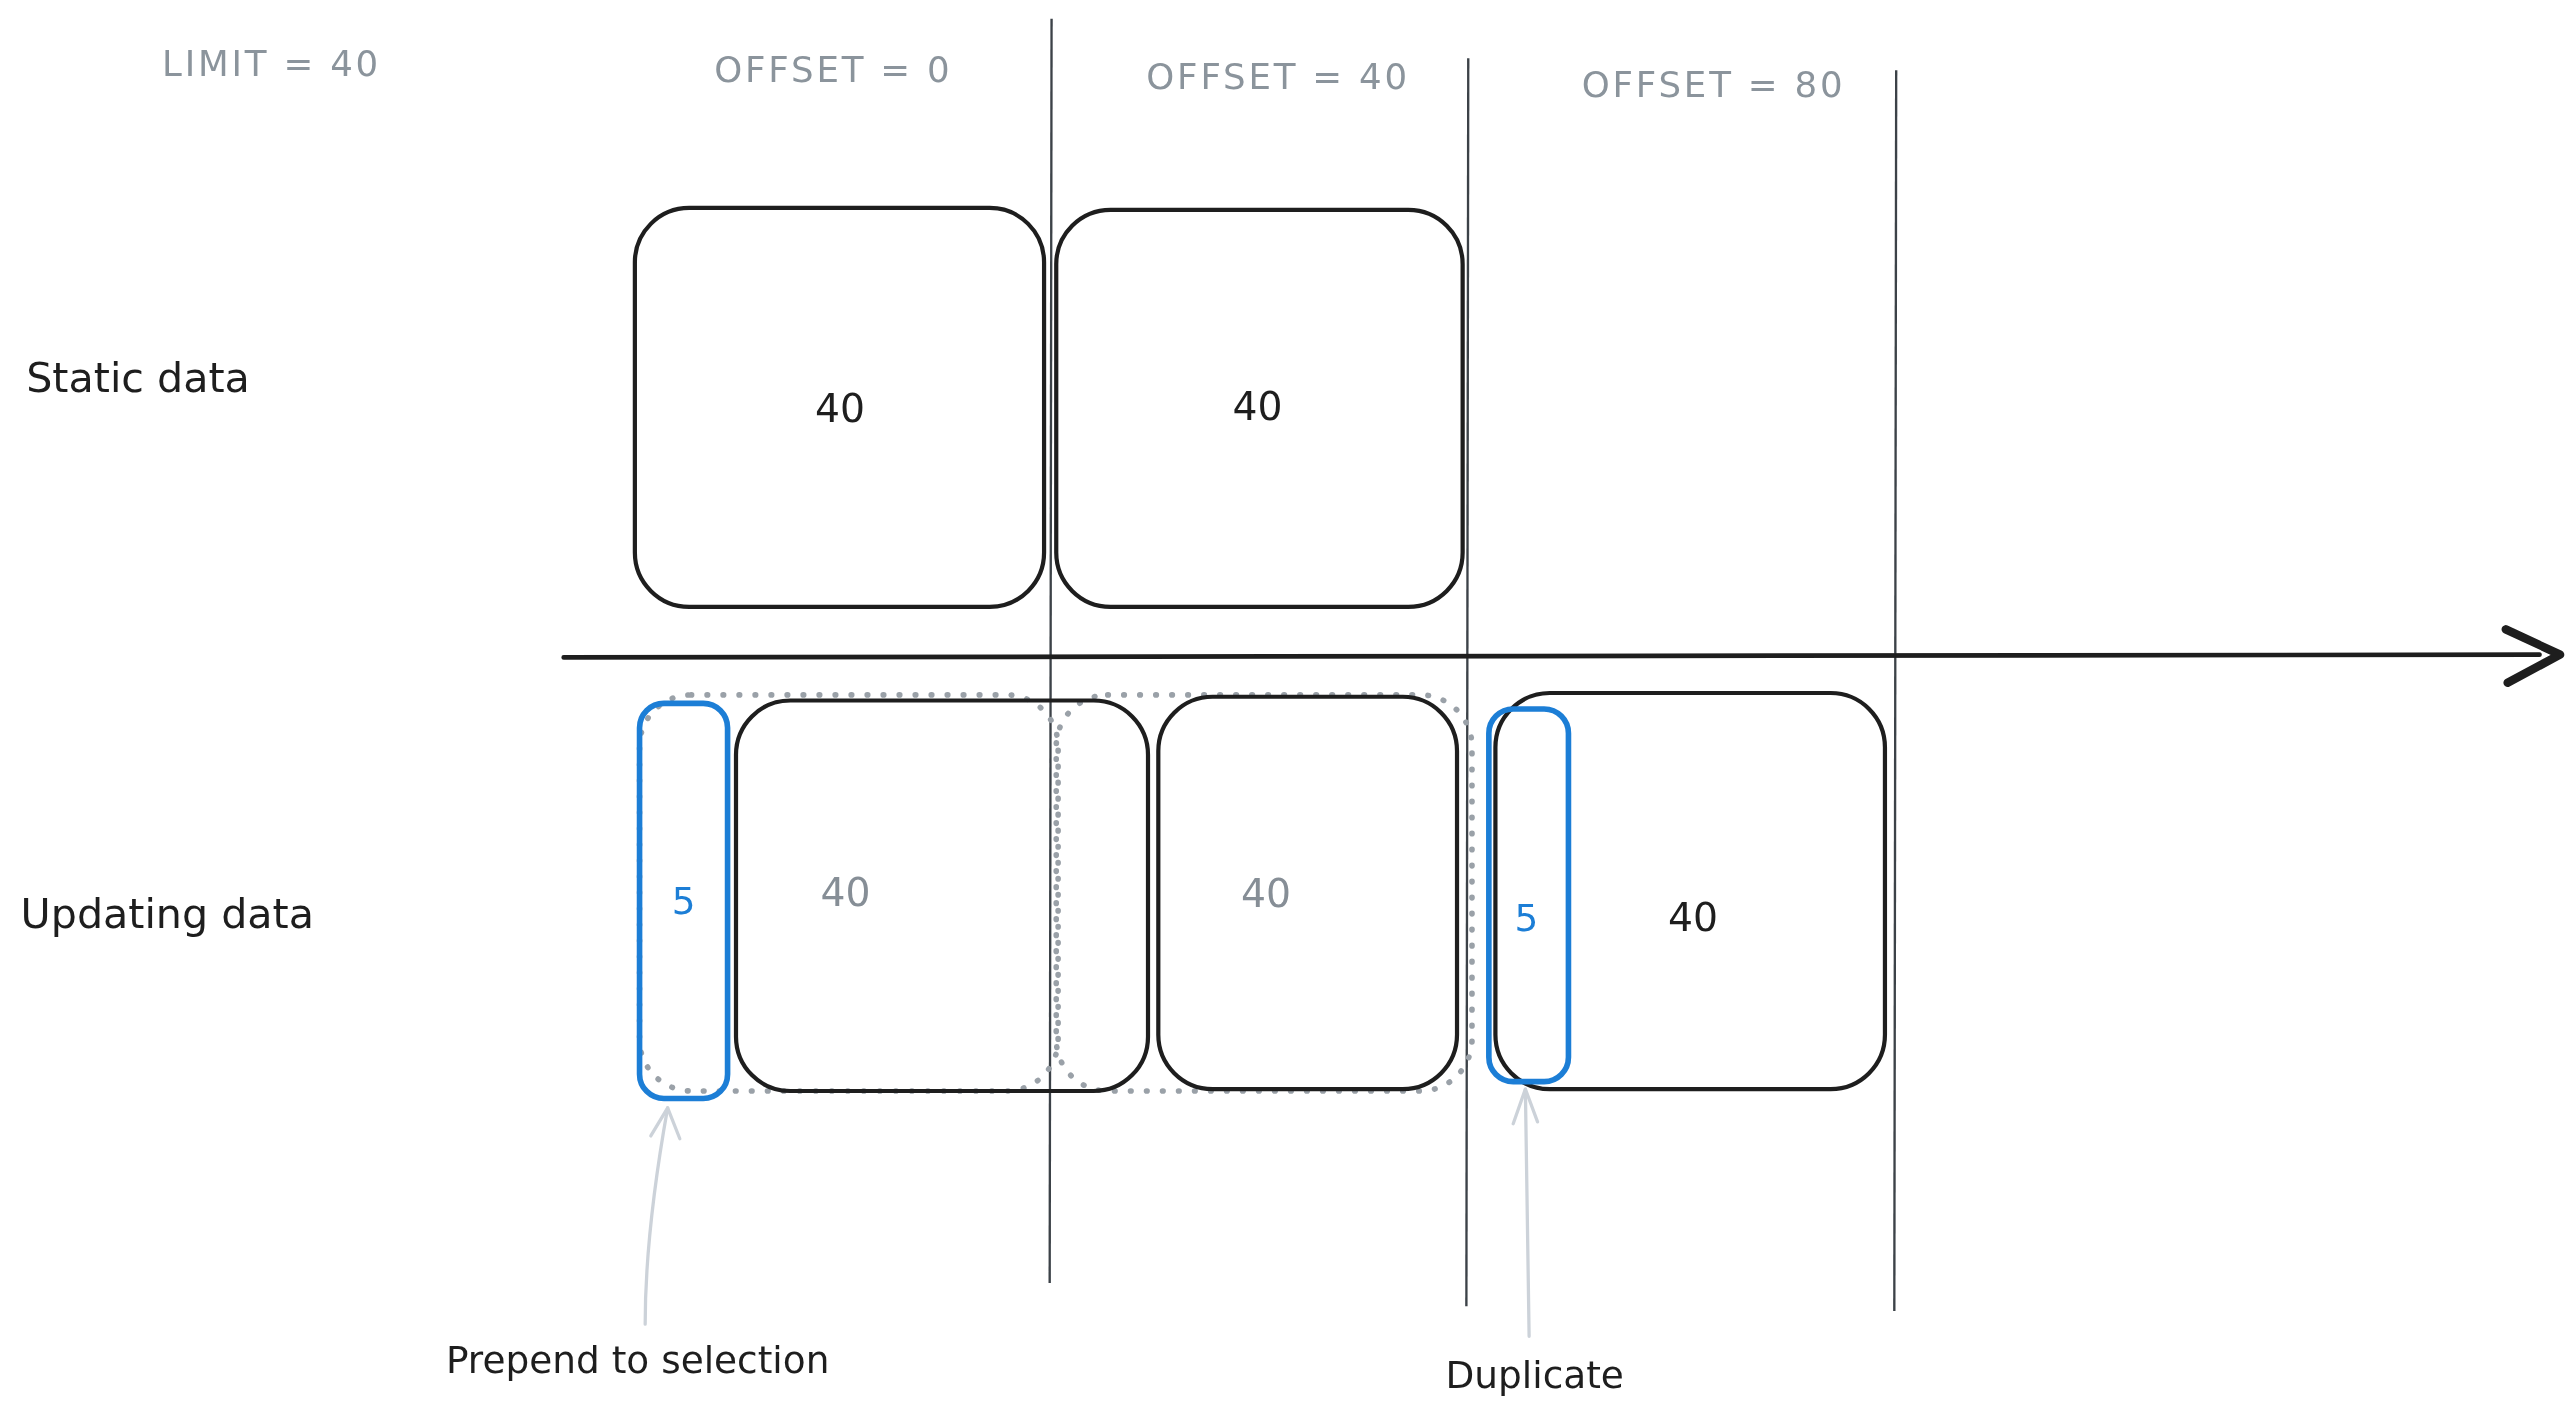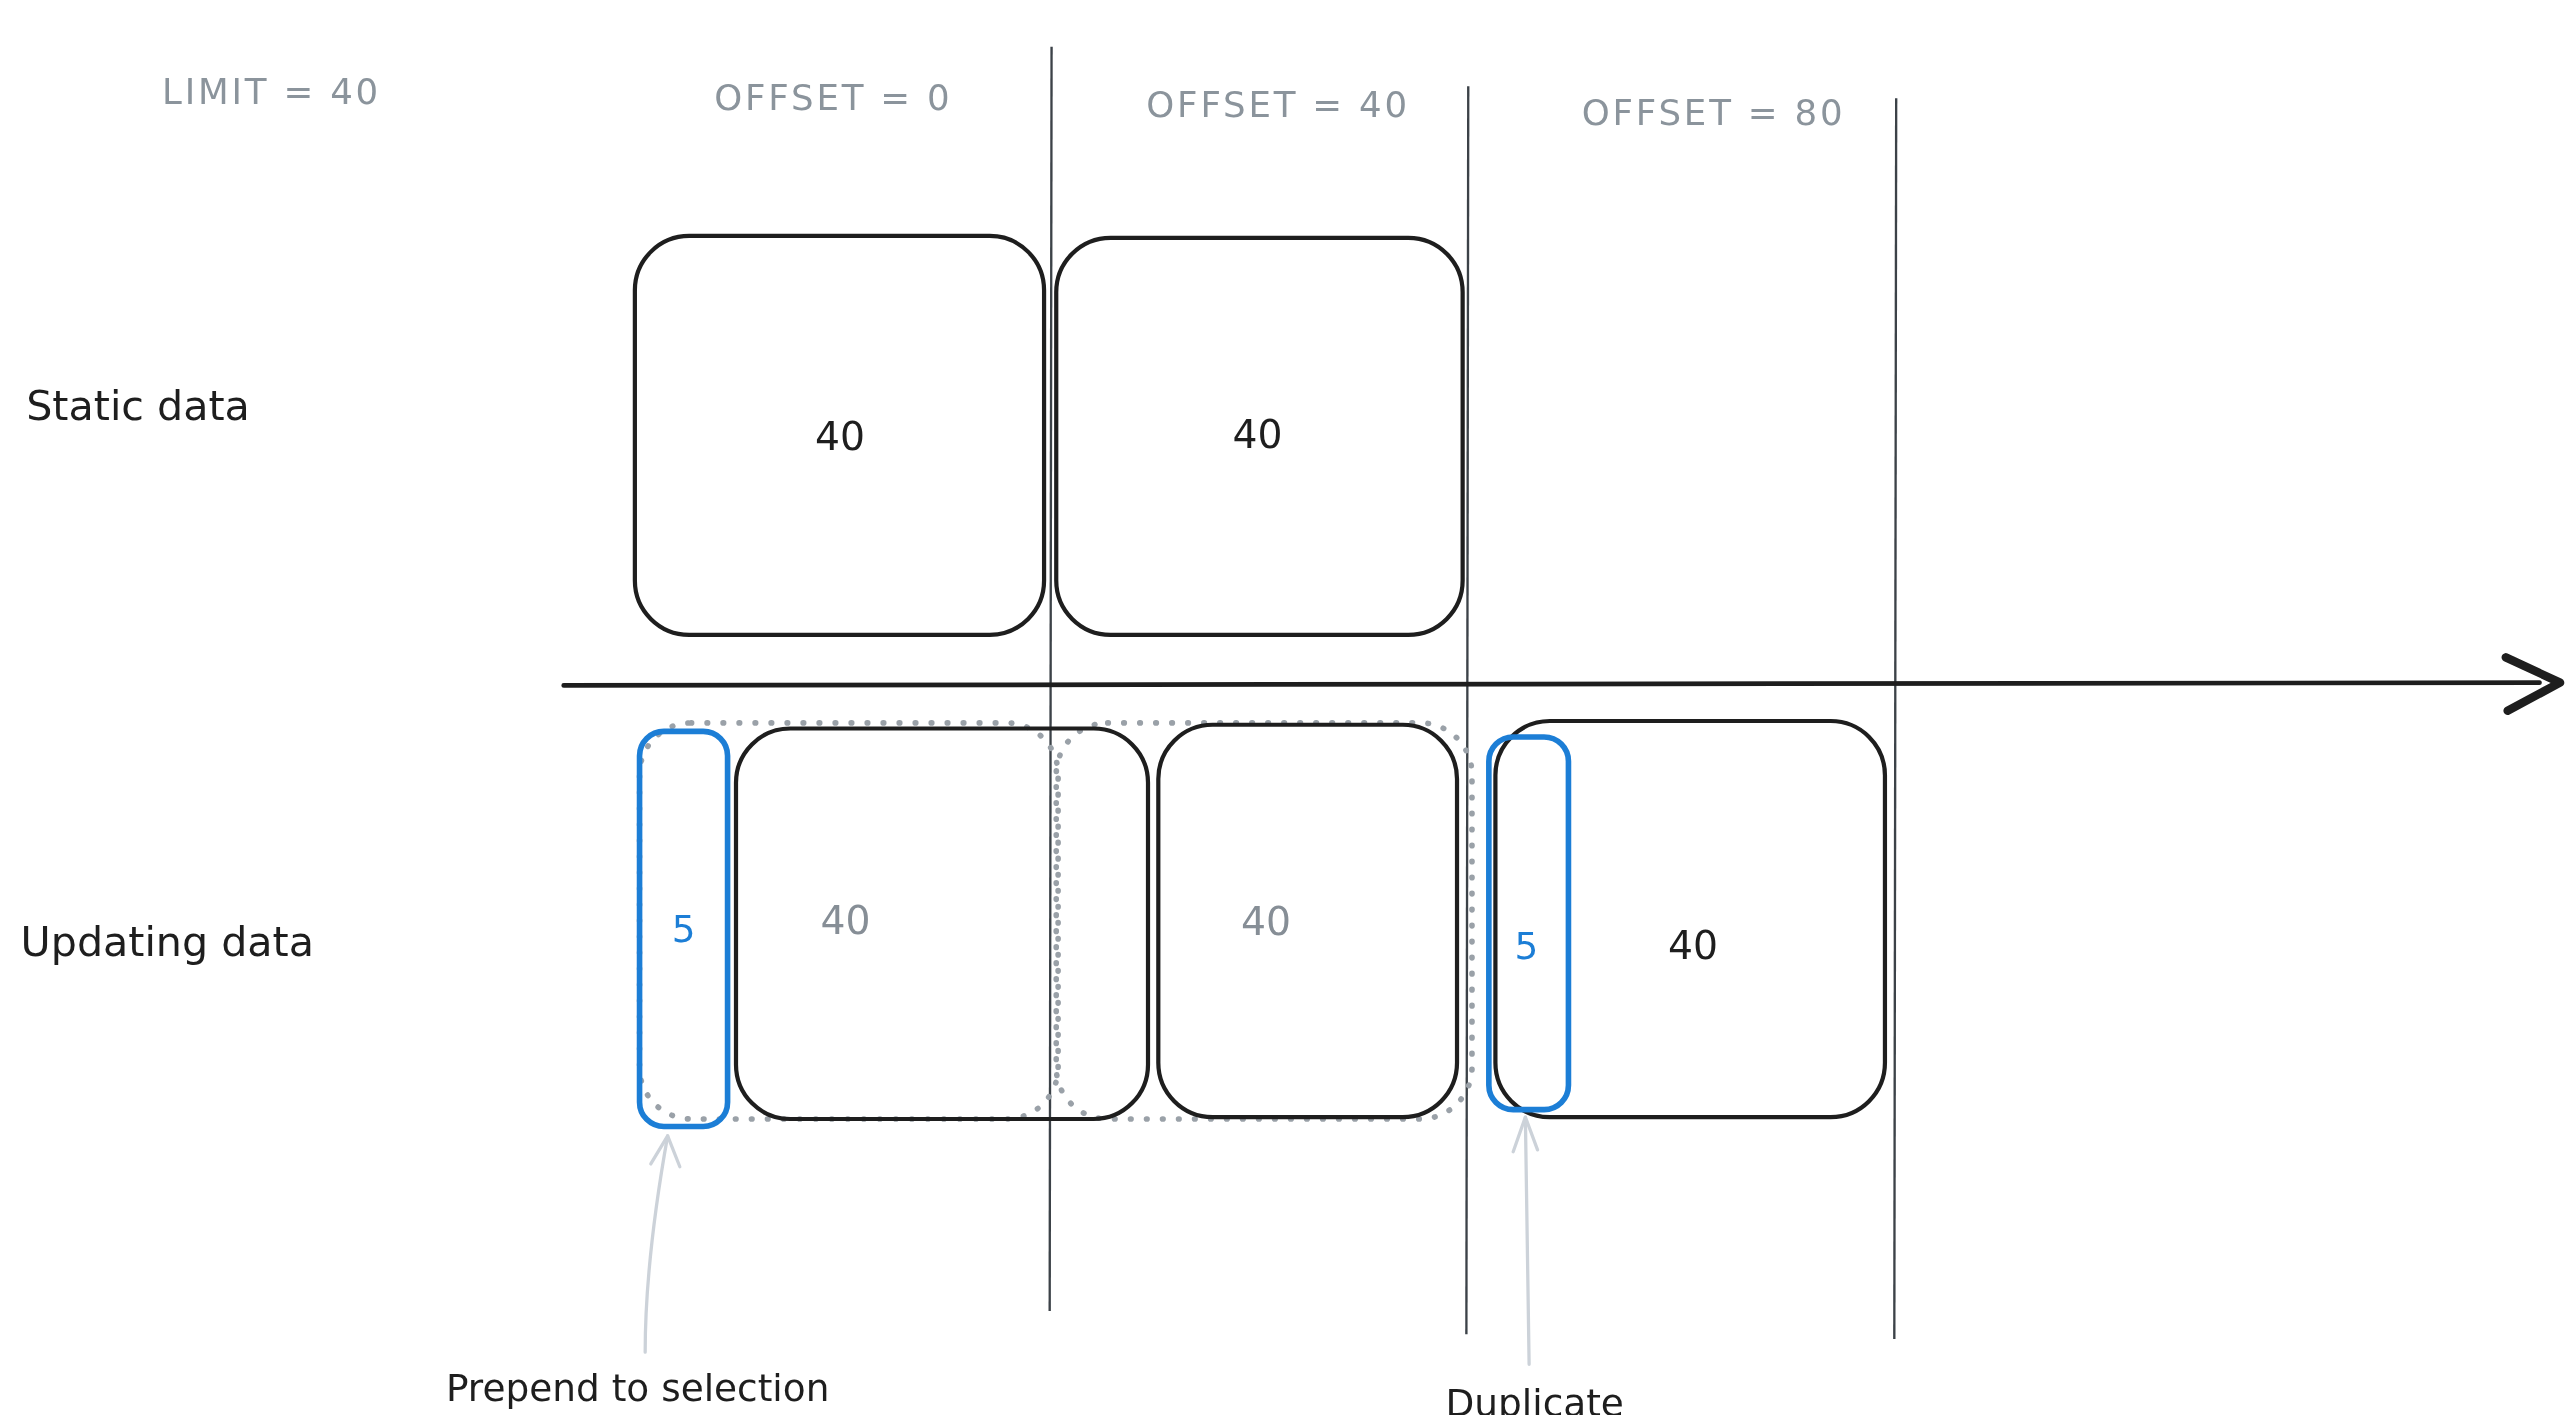--- a/index.html
+++ b/index.html
@@ -8,21 +8,20 @@
     background: #ffffff;
     width: 2576px;
     height: 1416px;
     overflow: hidden;
   }
   .canvas {
     position: relative;
     width: 2576px;
     height: 1376px;
     background: #ffffff;
-    margin-top: 28px;
   }
   svg { position: absolute; top: 0; left: 0; }
   text {
     font-family: "DejaVu Sans", sans-serif;
   }
   .hdr  { font-size: 38px; letter-spacing: 3px; font-weight: 500; }
   .rowlbl { font-size: 44px; font-weight: 500; }
   .val  { font-size: 42px; font-weight: 500; }
   .val-sm { font-size: 40px; font-weight: 500; }
   .note { font-size: 40px; font-weight: 500; }

